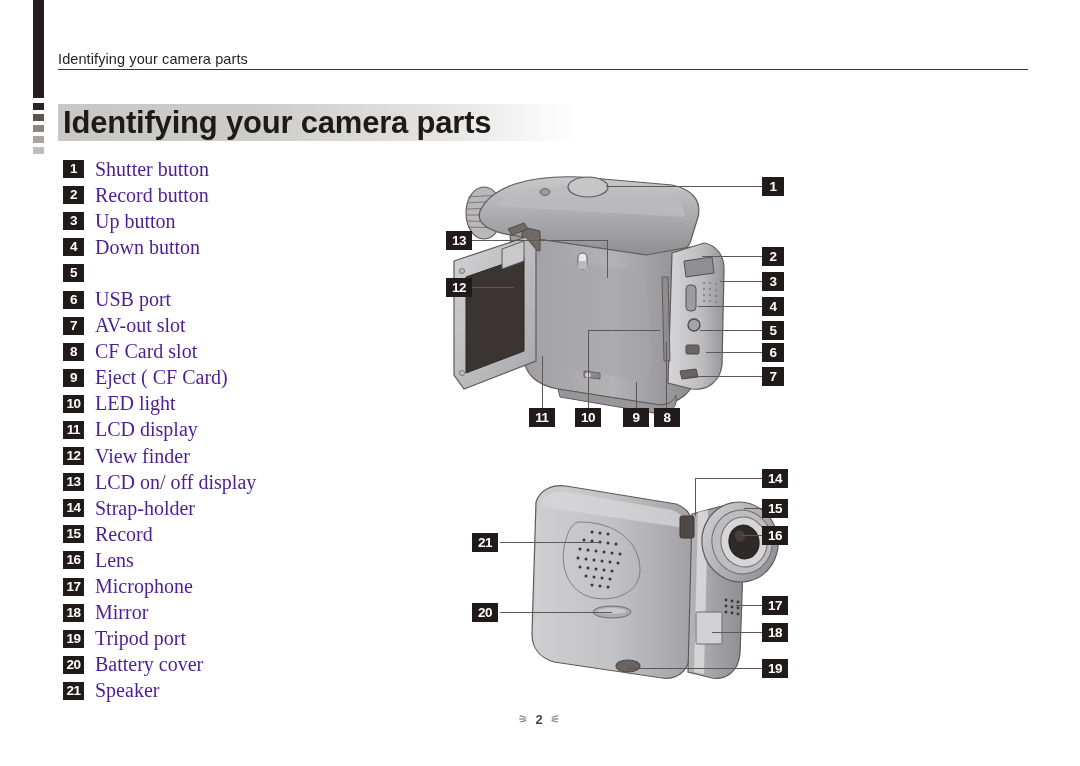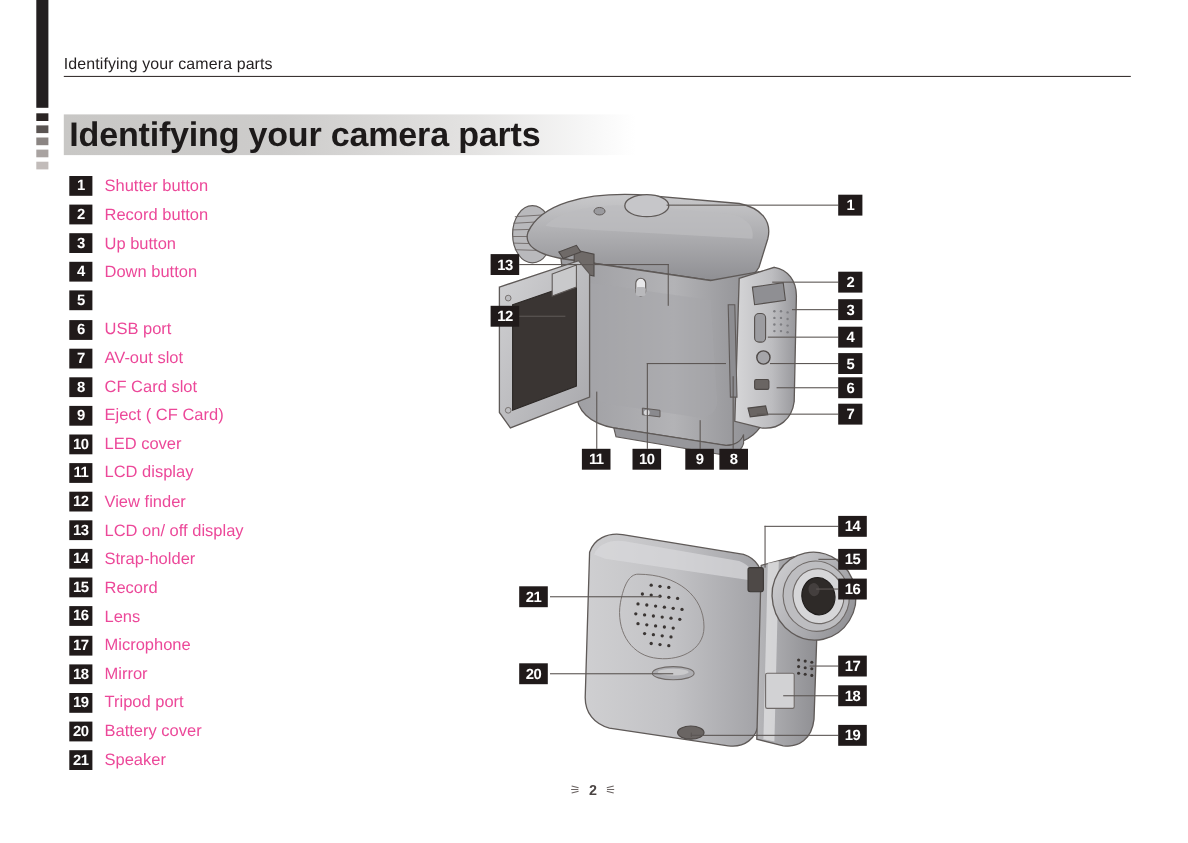--- a/index.html
+++ b/index.html
@@ -95,23 +95,24 @@
     color: #ffffff;
     font-size: 13.5px;
     font-weight: bold;
     line-height: 18px;
     text-align: center;
     flex: 0 0 auto;
     letter-spacing: -0.4px;
   }
   .part-label {
     margin-left: 11px;
-    font-size: 15px;
-    color: #ec4899;
+    font-size: 20px;
+    color: #4c1d95;
     white-space: nowrap;
+    font-family: Liberation Serif, serif;
   }
 
   
   #figures {
     position: absolute;
     left: 420px;
     top: 160px;
     width: 660px;
     height: 560px;
   }
@@ -209,21 +210,21 @@
     <div class="part-row">
       <div class="num-box">8</div>
       <div class="part-label">CF Card slot</div>
     </div>
     <div class="part-row">
       <div class="num-box">9</div>
       <div class="part-label">Eject ( CF Card)</div>
     </div>
     <div class="part-row">
       <div class="num-box">10</div>
-      <div class="part-label">LED cover</div>
+      <div class="part-label">LED light</div>
     </div>
     <div class="part-row">
       <div class="num-box">11</div>
       <div class="part-label">LCD display</div>
     </div>
     <div class="part-row">
       <div class="num-box">12</div>
       <div class="part-label">View finder</div>
     </div>
     <div class="part-row">

